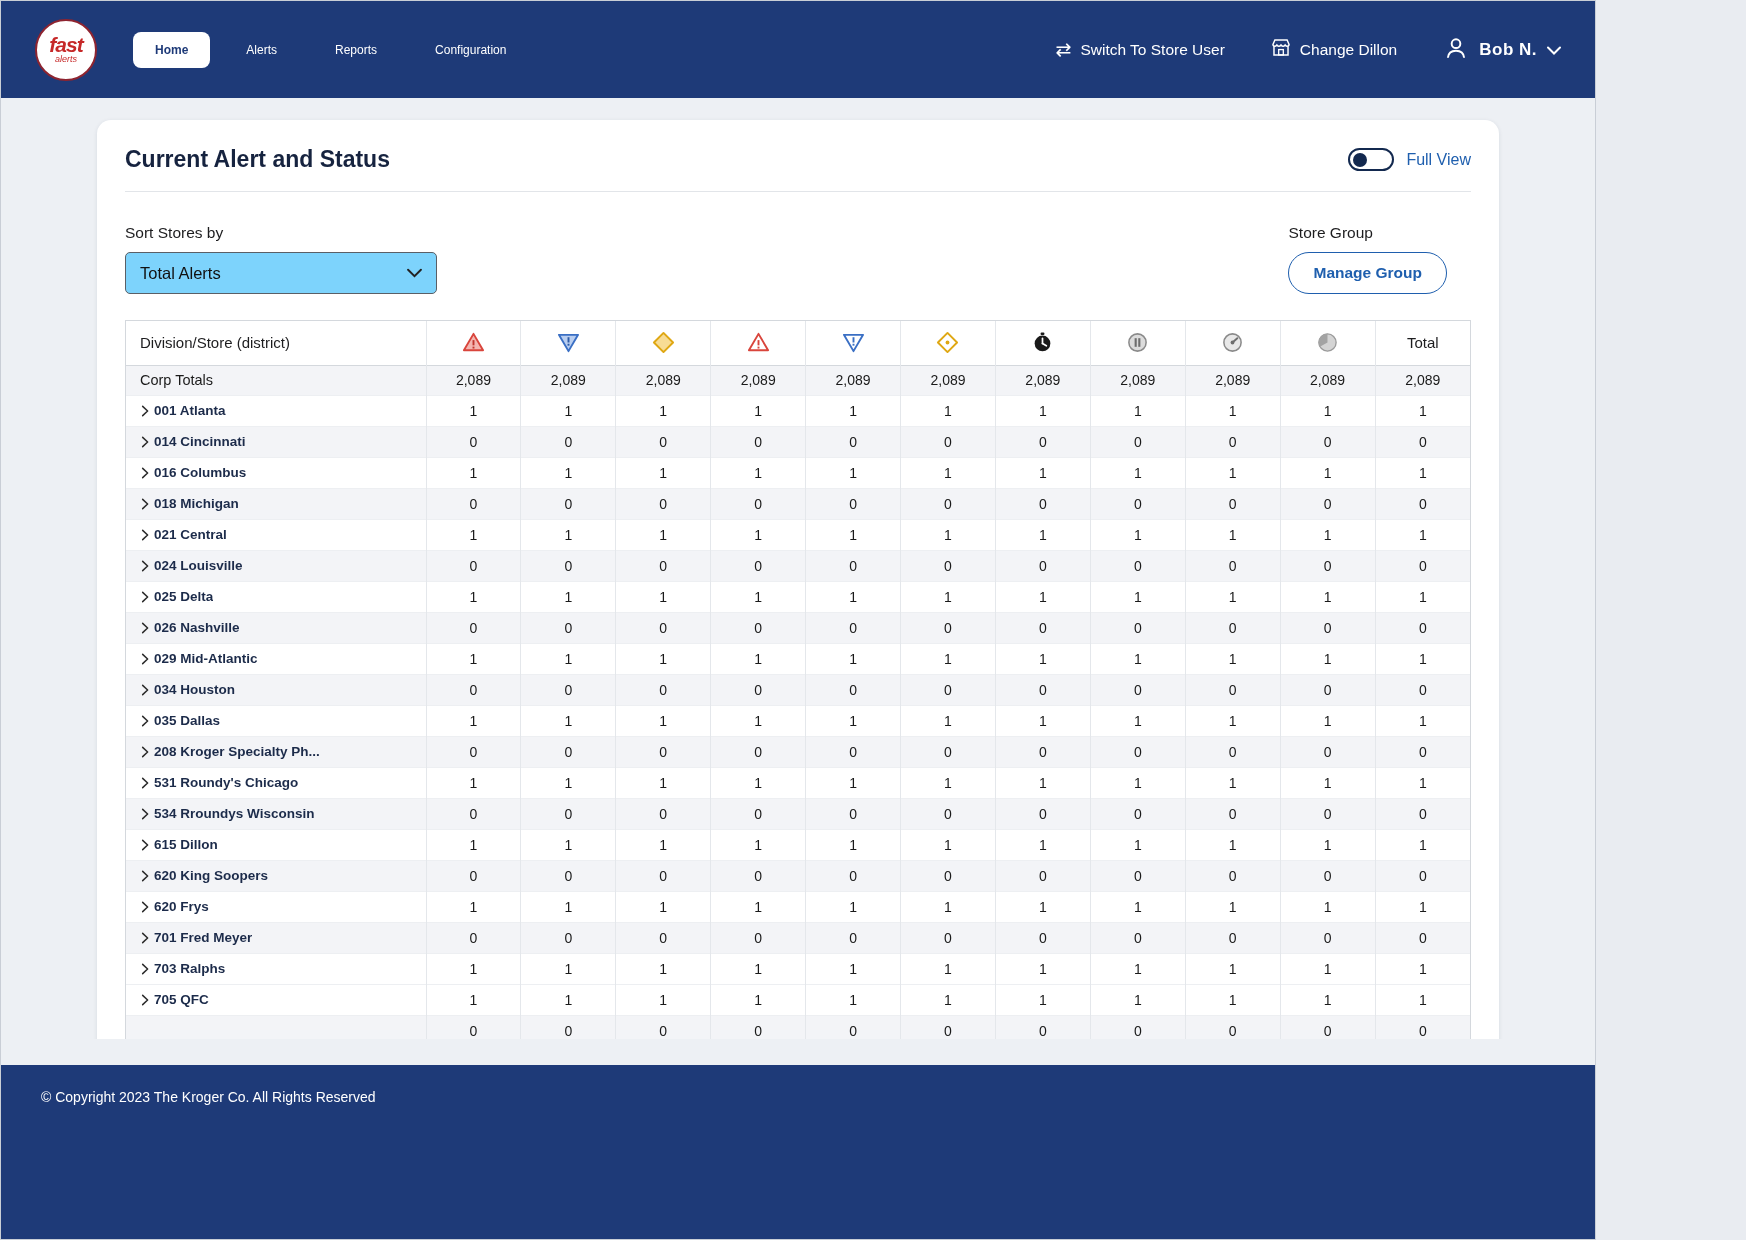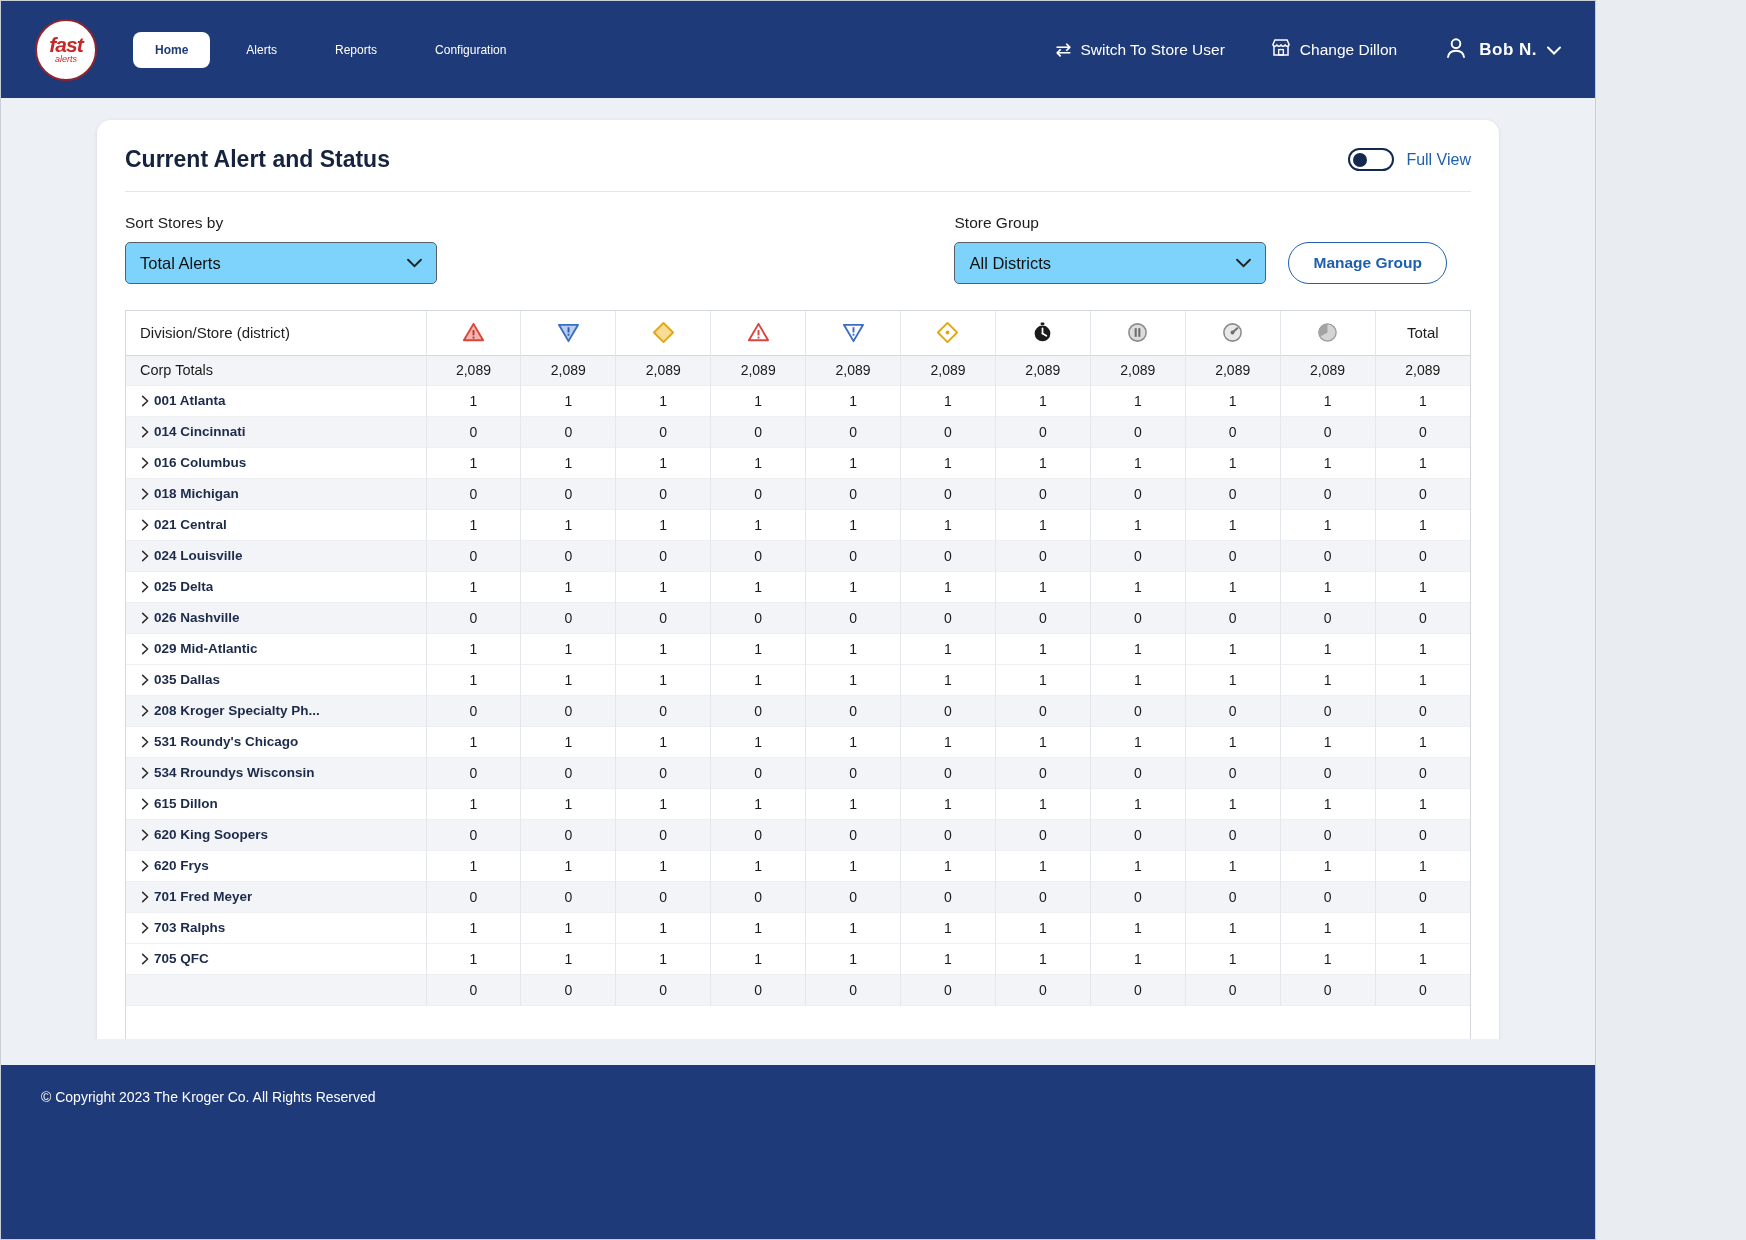--- a/index.html
+++ b/index.html
@@ -26,21 +26,21 @@
   .main { flex:1; overflow:hidden; }
   .card { margin:22px 96px 0; background:#fff; border-radius:14px; padding:26px 28px 56px;
           box-shadow:0 1px 4px rgba(20,35,70,.10); }
   .card-head { display:flex; align-items:center; justify-content:space-between; padding-bottom:18px; border-bottom:1px solid #e2e5e9; }
   .page-title { font-size:23px; font-weight:700; color:#16233f; }
   .fullview { display:flex; align-items:center; gap:12px; }
   .toggle { width:46px; height:23px; border:2px solid #13294f; border-radius:12px; background:#fff; position:relative; cursor:pointer; }
   .toggle .knob { position:absolute; left:3px; top:2.5px; width:14px; height:14px; border-radius:50%; background:#13294f; }
   .fullview-label { color:#1f5fae; font-size:16px; font-weight:500; cursor:pointer; }
 
-  .controls { display:flex; margin-top:22px; align-items:flex-start; }
+  .controls { display:flex; margin-top:32px; align-items:flex-start; }
   .ctl-label { font-size:15.5px; color:#1d1d1f; margin-bottom:10px; }
   .select { width:312px; height:42px; border:1px solid #5a5f66; border-radius:5px; background:#7dd3fc;
             display:flex; align-items:center; justify-content:space-between; padding:0 14px; cursor:pointer; }
   .select .sel-val { font-size:16.5px; color:#111; }
   .ctl-right { margin-left:auto; margin-right:24px; }
   .ctl-right-row { display:flex; align-items:center; gap:22px; }
   .manage-btn { height:42px; padding:0 24px; border:1.5px solid #1f5fae; border-radius:21px; background:#fff;
                 color:#1f5fae; font-size:15.5px; font-weight:700; cursor:pointer; font-family:"Liberation Sans",sans-serif; }
 
   
@@ -133,28 +133,20 @@
             <span>
               <svg width="15" height="10" viewBox="0 0 14 9" fill="none">
                   <path d="M1 1.5 L7 7.5 L13 1.5" stroke="#222" stroke-width="1.8" stroke-linecap="round"></path>
                 </svg>
             </span>
           </div>
         </div>
         <div class="ctl-right">
           <div class="ctl-label">Store Group</div>
           <div class="ctl-right-row">
-            <div class="select">
-              <span class="sel-val">All Districts</span>
-              <span>
-                <svg width="15" height="10" viewBox="0 0 14 9" fill="none">
-                    <path d="M1 1.5 L7 7.5 L13 1.5" stroke="#222" stroke-width="1.8" stroke-linecap="round"></path>
-                  </svg>
-              </span>
-            </div>
             <button class="manage-btn">Manage Group</button>
           </div>
         </div>
       </div>
 
       <div class="table-wrap">
         <table>
             <colgroup>
               <col style="width: 300px;">
               <col>
@@ -436,20 +428,43 @@
                 <td>1</td>
                 <td>1</td>
                 <td>1</td>
                 <td>1</td>
                 <td>1</td>
                 <td>1</td>
                 <td>1</td>
                 <td>1</td>
                 <td>1</td>
                 <td>1</td>
+              </tr>
+              <tr class="stripe">
+                <td class="cell-first">
+                  <div class="store-cell">
+                    <span class="chev-btn">
+                      <svg width="14" height="14" viewBox="0 0 24 24" fill="none">
+                        <path d="M8 4 L16.5 12 L8 20" stroke="#2b2b2b" stroke-width="2.6" stroke-linecap="round" stroke-linejoin="round"></path>
+                      </svg>
+                    </span>
+                    <span class="store-label">034 Houston</span>
+                  </div>
+                </td>
+                <td>0</td>
+                <td>0</td>
+                <td>0</td>
+                <td>0</td>
+                <td>0</td>
+                <td>0</td>
+                <td>0</td>
+                <td>0</td>
+                <td>0</td>
+                <td>0</td>
+                <td>0</td>
               </tr>
               <tr>
                 <td class="cell-first">
                   <div class="store-cell">
                     <span class="chev-btn">
                       <svg width="14" height="14" viewBox="0 0 24 24" fill="none">
                         <path d="M8 4 L16.5 12 L8 20" stroke="#2b2b2b" stroke-width="2.6" stroke-linecap="round" stroke-linejoin="round"></path>
                       </svg>
                     </span>
                     <span class="store-label">035 Dallas</span>

